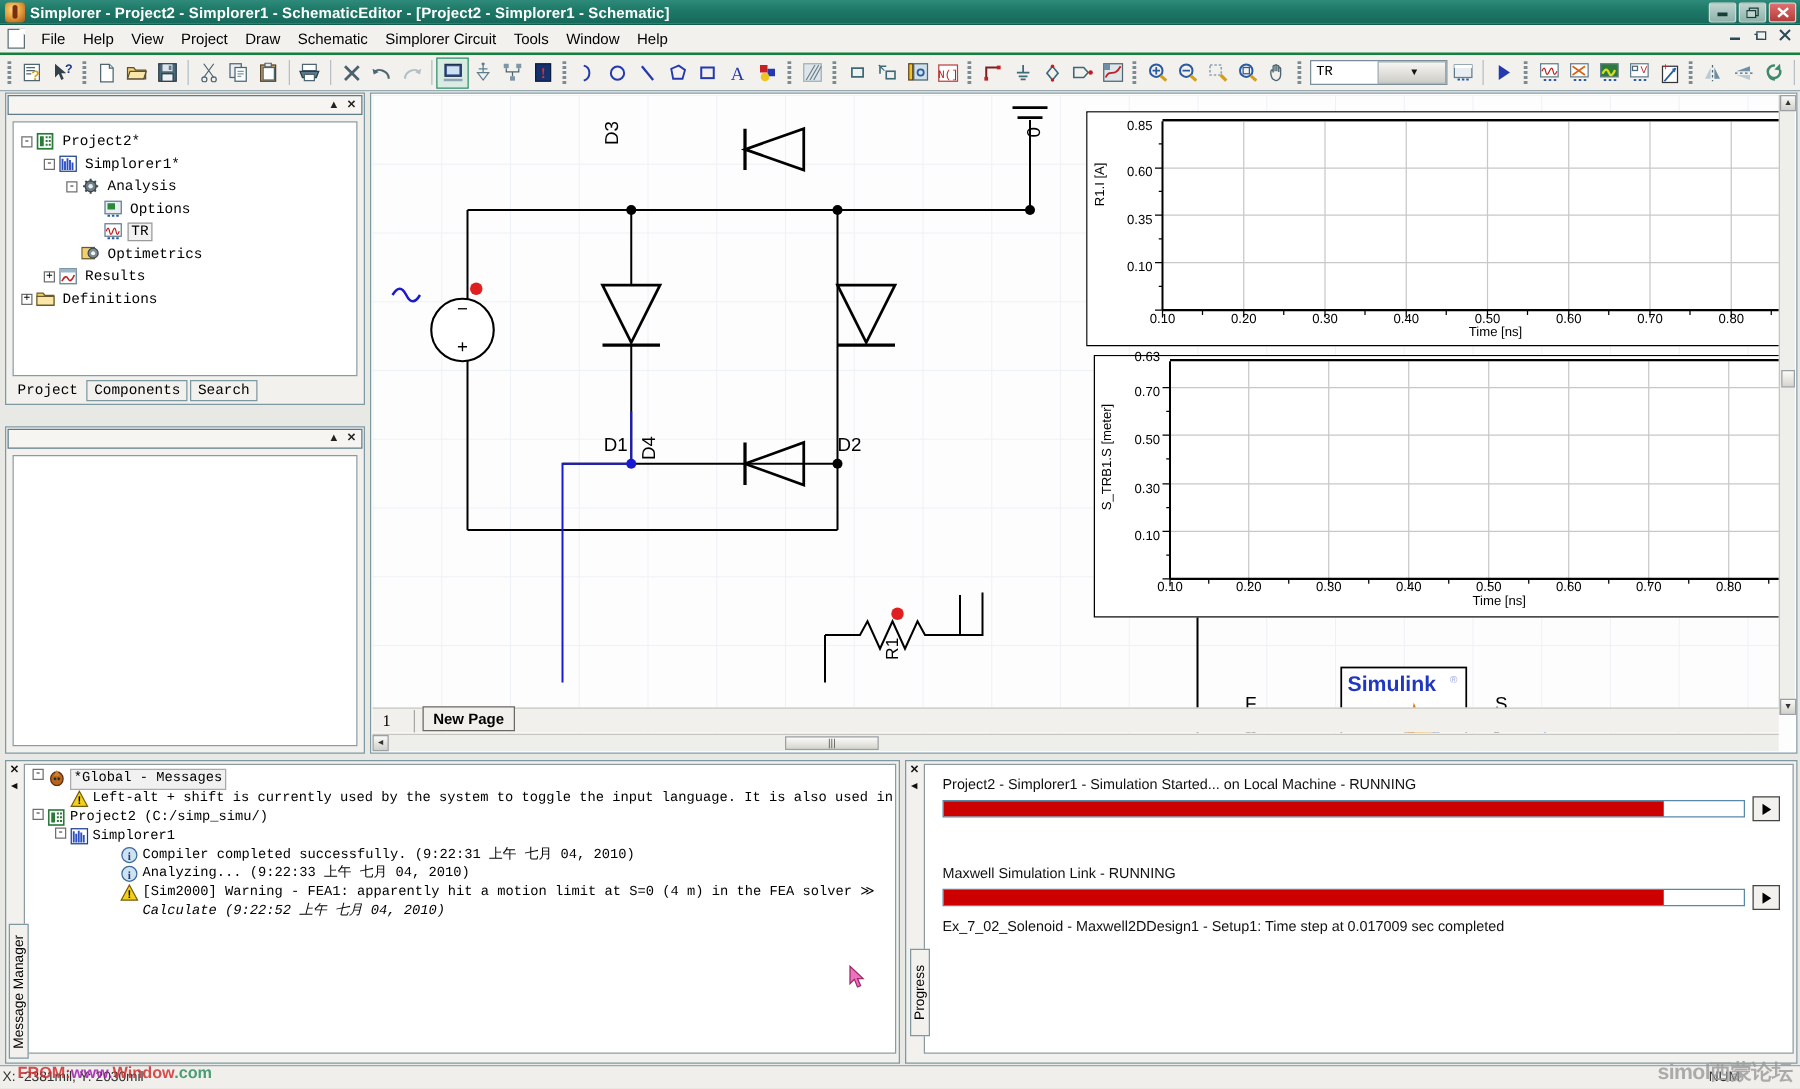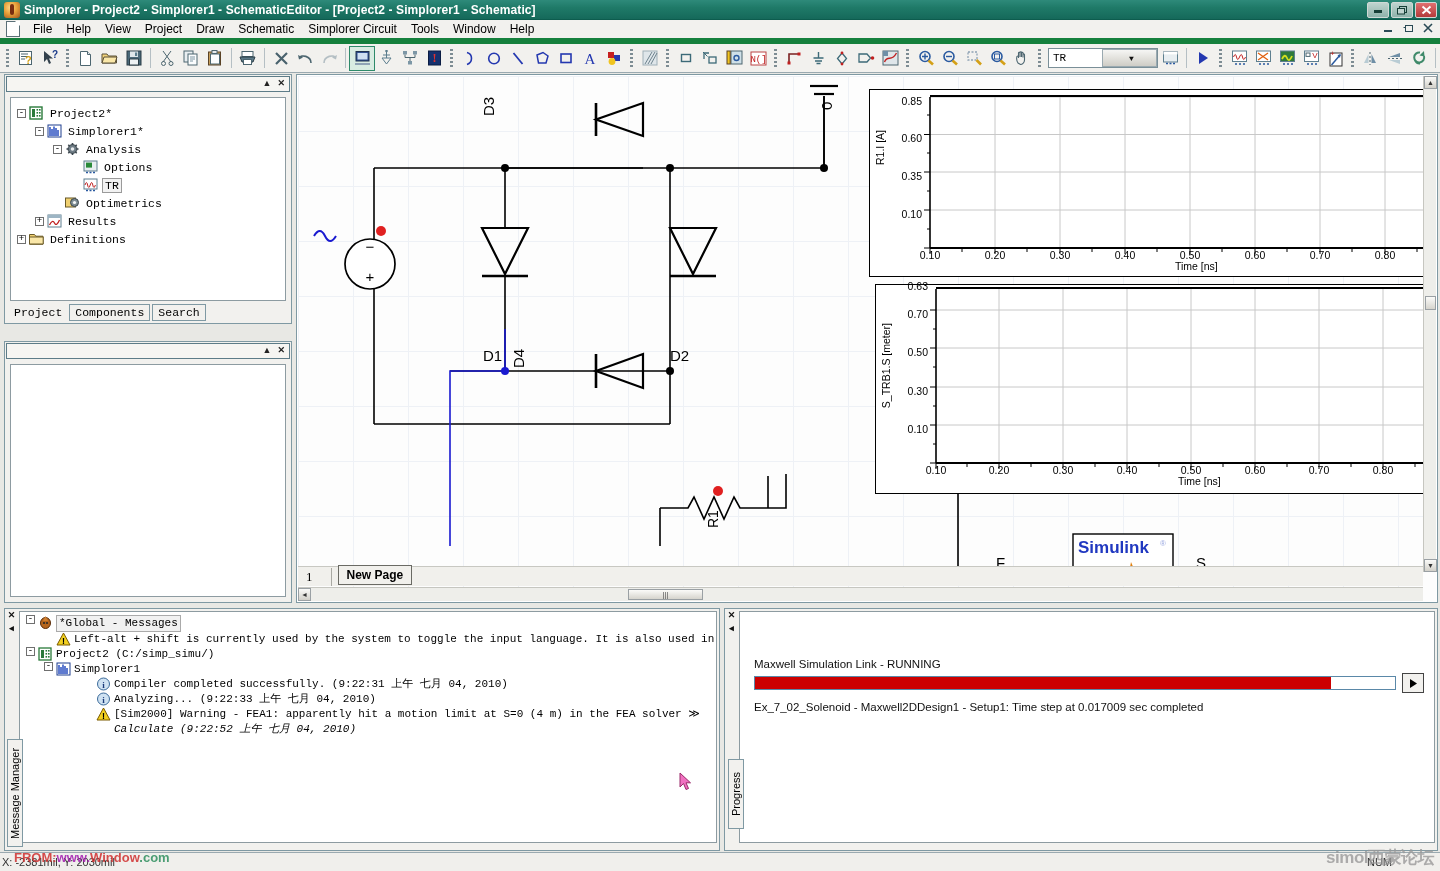--- a/index.html
+++ b/index.html
@@ -45,21 +45,21 @@
     display:flex; align-items:center; justify-content:center;
     font-size:9px; color:#0a3b32; font-family:"Liberation Sans",sans-serif;
     border-radius:2px;
   }
   .win-btn.close { background: linear-gradient(to bottom,#e07070,#b33b3b); color:#fff; }
 
   
   .menubar {
     position:absolute; left:0; top:20px; width:1440px; height:24px;
     background:#f2f1ee; display:flex; align-items:center;
-    border-bottom:6px solid #15803d;
+    border-bottom:2px solid #15803d;
   }
   .menu-doc-icon {
     width:14px; height:16px; margin:0 6px 0 6px;
     background:#ffffff; border:1px solid #5a6f77;
     position:relative;
   }
   .menu-doc-icon::after{
     content:""; position:absolute; right:-1px; top:-1px;
     border-width:0 5px 5px 0; border-style:solid;
     border-color: transparent #ffffff transparent transparent;
@@ -1114,20 +1114,33 @@
     <div class="vtab" style="left:2px; top:130px; height:108px;">Message Manager</div>
   </div>
 
   <div class="bottom-dock" style="left:724px; top:608px; width:714px; height:243px;">
     <div class="closecol">
       <span>✕</span>
       <span>◂</span>
     </div>
     <div class="msg-body" style="left:14px; top:2px; right:2px; height:232px; font-family:'Liberation Sans',sans-serif; padding:10px 10px 0 14px;">
 
+      <div>
+        <div class="prog-label">Project2 - Simplorer1 - Simulation Started... on Local Machine - RUNNING</div>
+        <div style="display:flex;align-items:center;gap:6px;">
+          <div class="prog-bar" style="flex:1;">
+            <div class="prog-fill" style="width:90%;"></div>
+          </div>
+          <div class="prog-go">
+            <svg width="9" height="11">
+                <path d="M1 1 L8 5.5 L1 10 Z" fill="#000"></path>
+              </svg>
+          </div>
+        </div>
+      </div>
 
       <div style="height:36px;"></div>
 
       <div>
         <div class="prog-label">Maxwell Simulation Link - RUNNING</div>
         <div style="display:flex;align-items:center;gap:6px;">
           <div class="prog-bar" style="flex:1;">
             <div class="prog-fill" style="width:90%;"></div>
           </div>
           <div class="prog-go">

